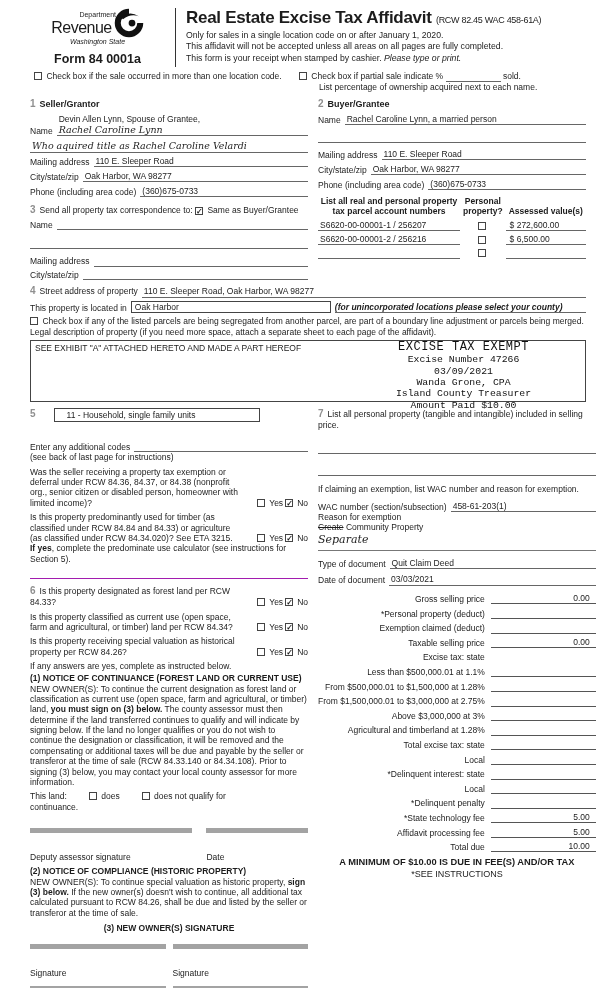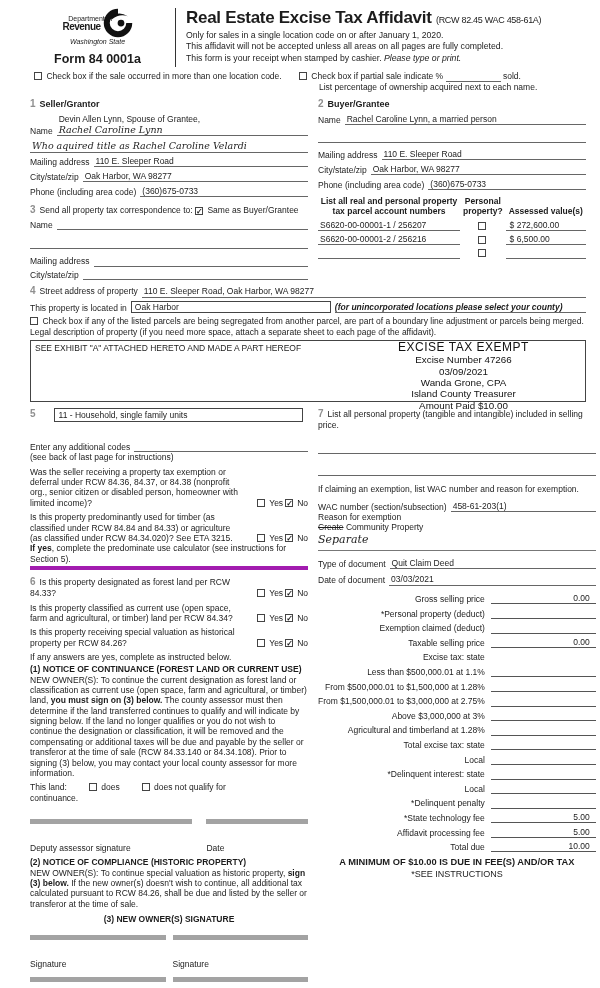--- a/index.html
+++ b/index.html
@@ -6,21 +6,21 @@
   html,body{width:600px;background:#fff}
   body{height:988px;overflow:hidden;font-family:"Liberation Sans",sans-serif;font-size:8.5px;color:#1c1c1c;line-height:1.22}
   .page{width:600px;height:988px;padding:8px 14px 4px 30px;position:relative}
   b{font-weight:bold}
   i{font-style:italic}
   
   .hdr{display:flex;gap:10px;margin-bottom:4px}
   .logo-block{width:135px;text-align:center;flex:none}
   .logo-top{display:flex;justify-content:center;align-items:center;gap:2px}
   .dept{font-size:7px;text-align:right;margin-right:-12px;margin-bottom:-2px}
-  .rev{font-size:10px;font-weight:bold;letter-spacing:-0.5px}
+  .rev{font-size:16px;font-weight:normal;letter-spacing:-0.5px}
   .wastate{font-size:7px;font-style:italic;margin-top:-2px}
   .formno{font-size:12.5px;font-weight:bold;margin-top:5px}
   .title-block{border-left:1.5px solid #333;padding-left:10px;flex:1}
   .title{font-size:17px;font-weight:bold;letter-spacing:-0.3px}
   .title small{font-size:9px;font-weight:normal}
   .hline{font-size:8.7px;margin-top:1px}
   
   .cb{display:inline-block;width:8px;height:8px;border:1px solid #444;background:#fff;vertical-align:-1px;margin:0 2px 0 0;line-height:7px;font-size:8px;text-align:center;flex:none}
   .cb.checked::after{content:"\2713";font-weight:bold}
   .frow{display:flex;align-items:flex-end;margin-top:3.5px}
@@ -48,27 +48,27 @@
   .prow .c1{width:53%;border-bottom:1px solid #666;min-height:10px;padding:0 2px}
   .prow .c2{width:17%;text-align:center}
   .prow .c3{width:30%;border-bottom:1px solid #666;min-height:10px;padding:0 4px}
   
   .locbox{border:1px solid #444;padding:0 3px;min-width:200px;display:inline-block;min-height:11px}
   
   .legalbox{border:1px solid #444;margin-top:2px;height:62px;display:flex;padding:2px 4px;position:relative}
   .stamp{position:absolute;left:300px;top:0;width:265px;text-align:center;color:#111}
   .stamp .s1{font-size:12px;letter-spacing:0.5px}
   .stamp div{font-size:9.8px;line-height:1.15}
-  .stamp{font-family:Liberation Sans, sans-serif}
+  .stamp{font-family:Liberation Mono, monospace}
   
   .qrow{display:flex;justify-content:space-between;align-items:flex-end;margin-top:4px}
   .qrow .qtxt{width:76%}
   .yn{white-space:nowrap;display:flex;align-items:center;gap:2px}
   
-  .codebox{border:1px solid #444;padding:1px 4px;width:249px;min-height:13px}
+  .codebox{border:1px solid #444;padding:1px 12px;width:206px;min-height:13px}
   
   .trow{display:flex;justify-content:flex-end;align-items:flex-end;gap:6px;height:14.6px}
   .tlbl{text-align:right;white-space:nowrap}
   .tval{width:105px;border-bottom:1px solid #555;text-align:right;padding:0 6px;flex:none}
   .tval.noline{border-bottom:none}
   
   .sigpair{display:flex;gap:7px;margin-top:10px}
   .sigpair>div{flex:1}
   .sigline{border-top:5px solid #a3a3a3;padding-top:19px}
   .sig{font-family:"DejaVu Serif",serif;font-style:italic;font-size:17px;display:inline-block;transform:rotate(-4deg);margin:-4px 0 -5px 2px;white-space:nowrap}
@@ -270,21 +270,21 @@
       </div>
       <div class="qrow">
         <span class="qtxt">Is this property predominantly used for timber (as classified under RCW 84.84 and 84.33) or agriculture (as classified under RCW 84.34.020)? See ETA 3215.</span>
         <span class="yn">
             <span class="cb"></span>
             <span>Yes</span> 
             <span class="cb checked"></span>
             <span>No</span>
           </span>
       </div>
-      <div style="border-bottom:4px solid #a21caf;padding-bottom:2px">
+      <div style="border-bottom:1px solid #a21caf;padding-bottom:14px">
         <b>If yes</b><span>, complete the predominate use calculator (see instructions for Section 5).</span>
       </div>
 
       <div class="qrow" style="margin-top:6px">
         <span class="qtxt"><span class="secno">6</span><span>Is this property designated as forest land per RCW 84.33?</span></span>
         <span class="yn">
             <span class="cb"></span>
             <span>Yes</span> 
             <span class="cb checked"></span>
             <span>No</span>

